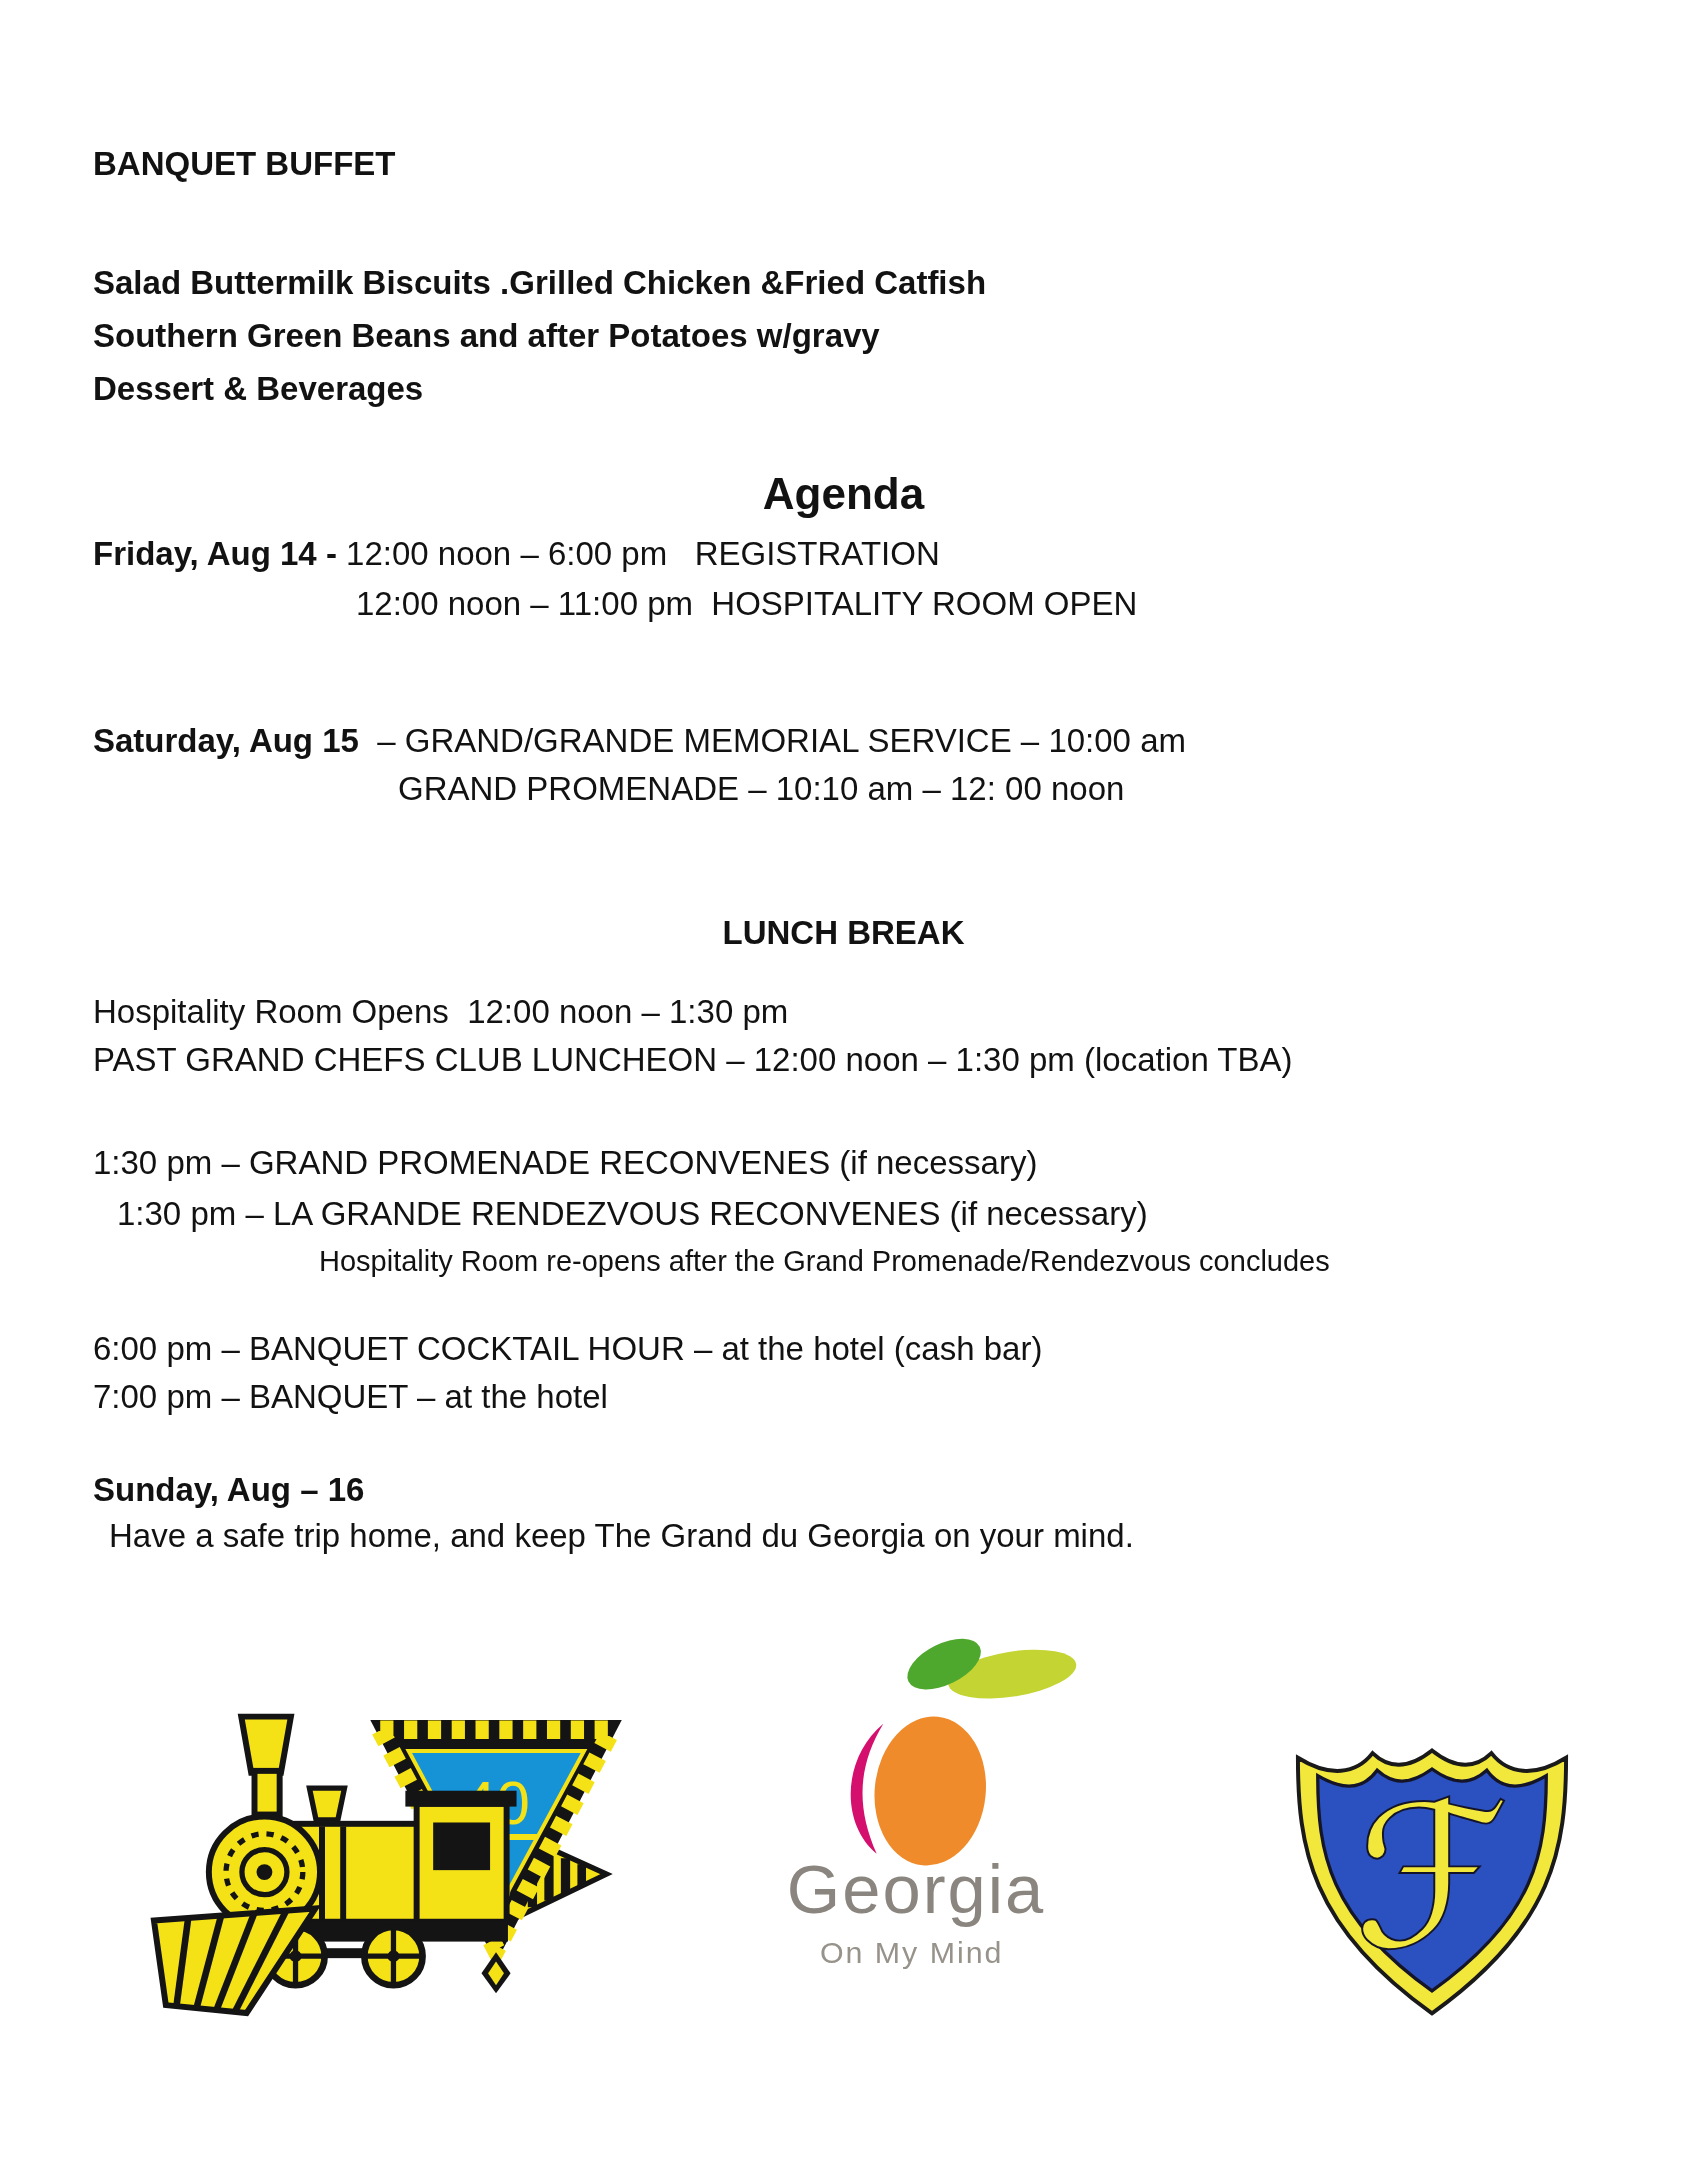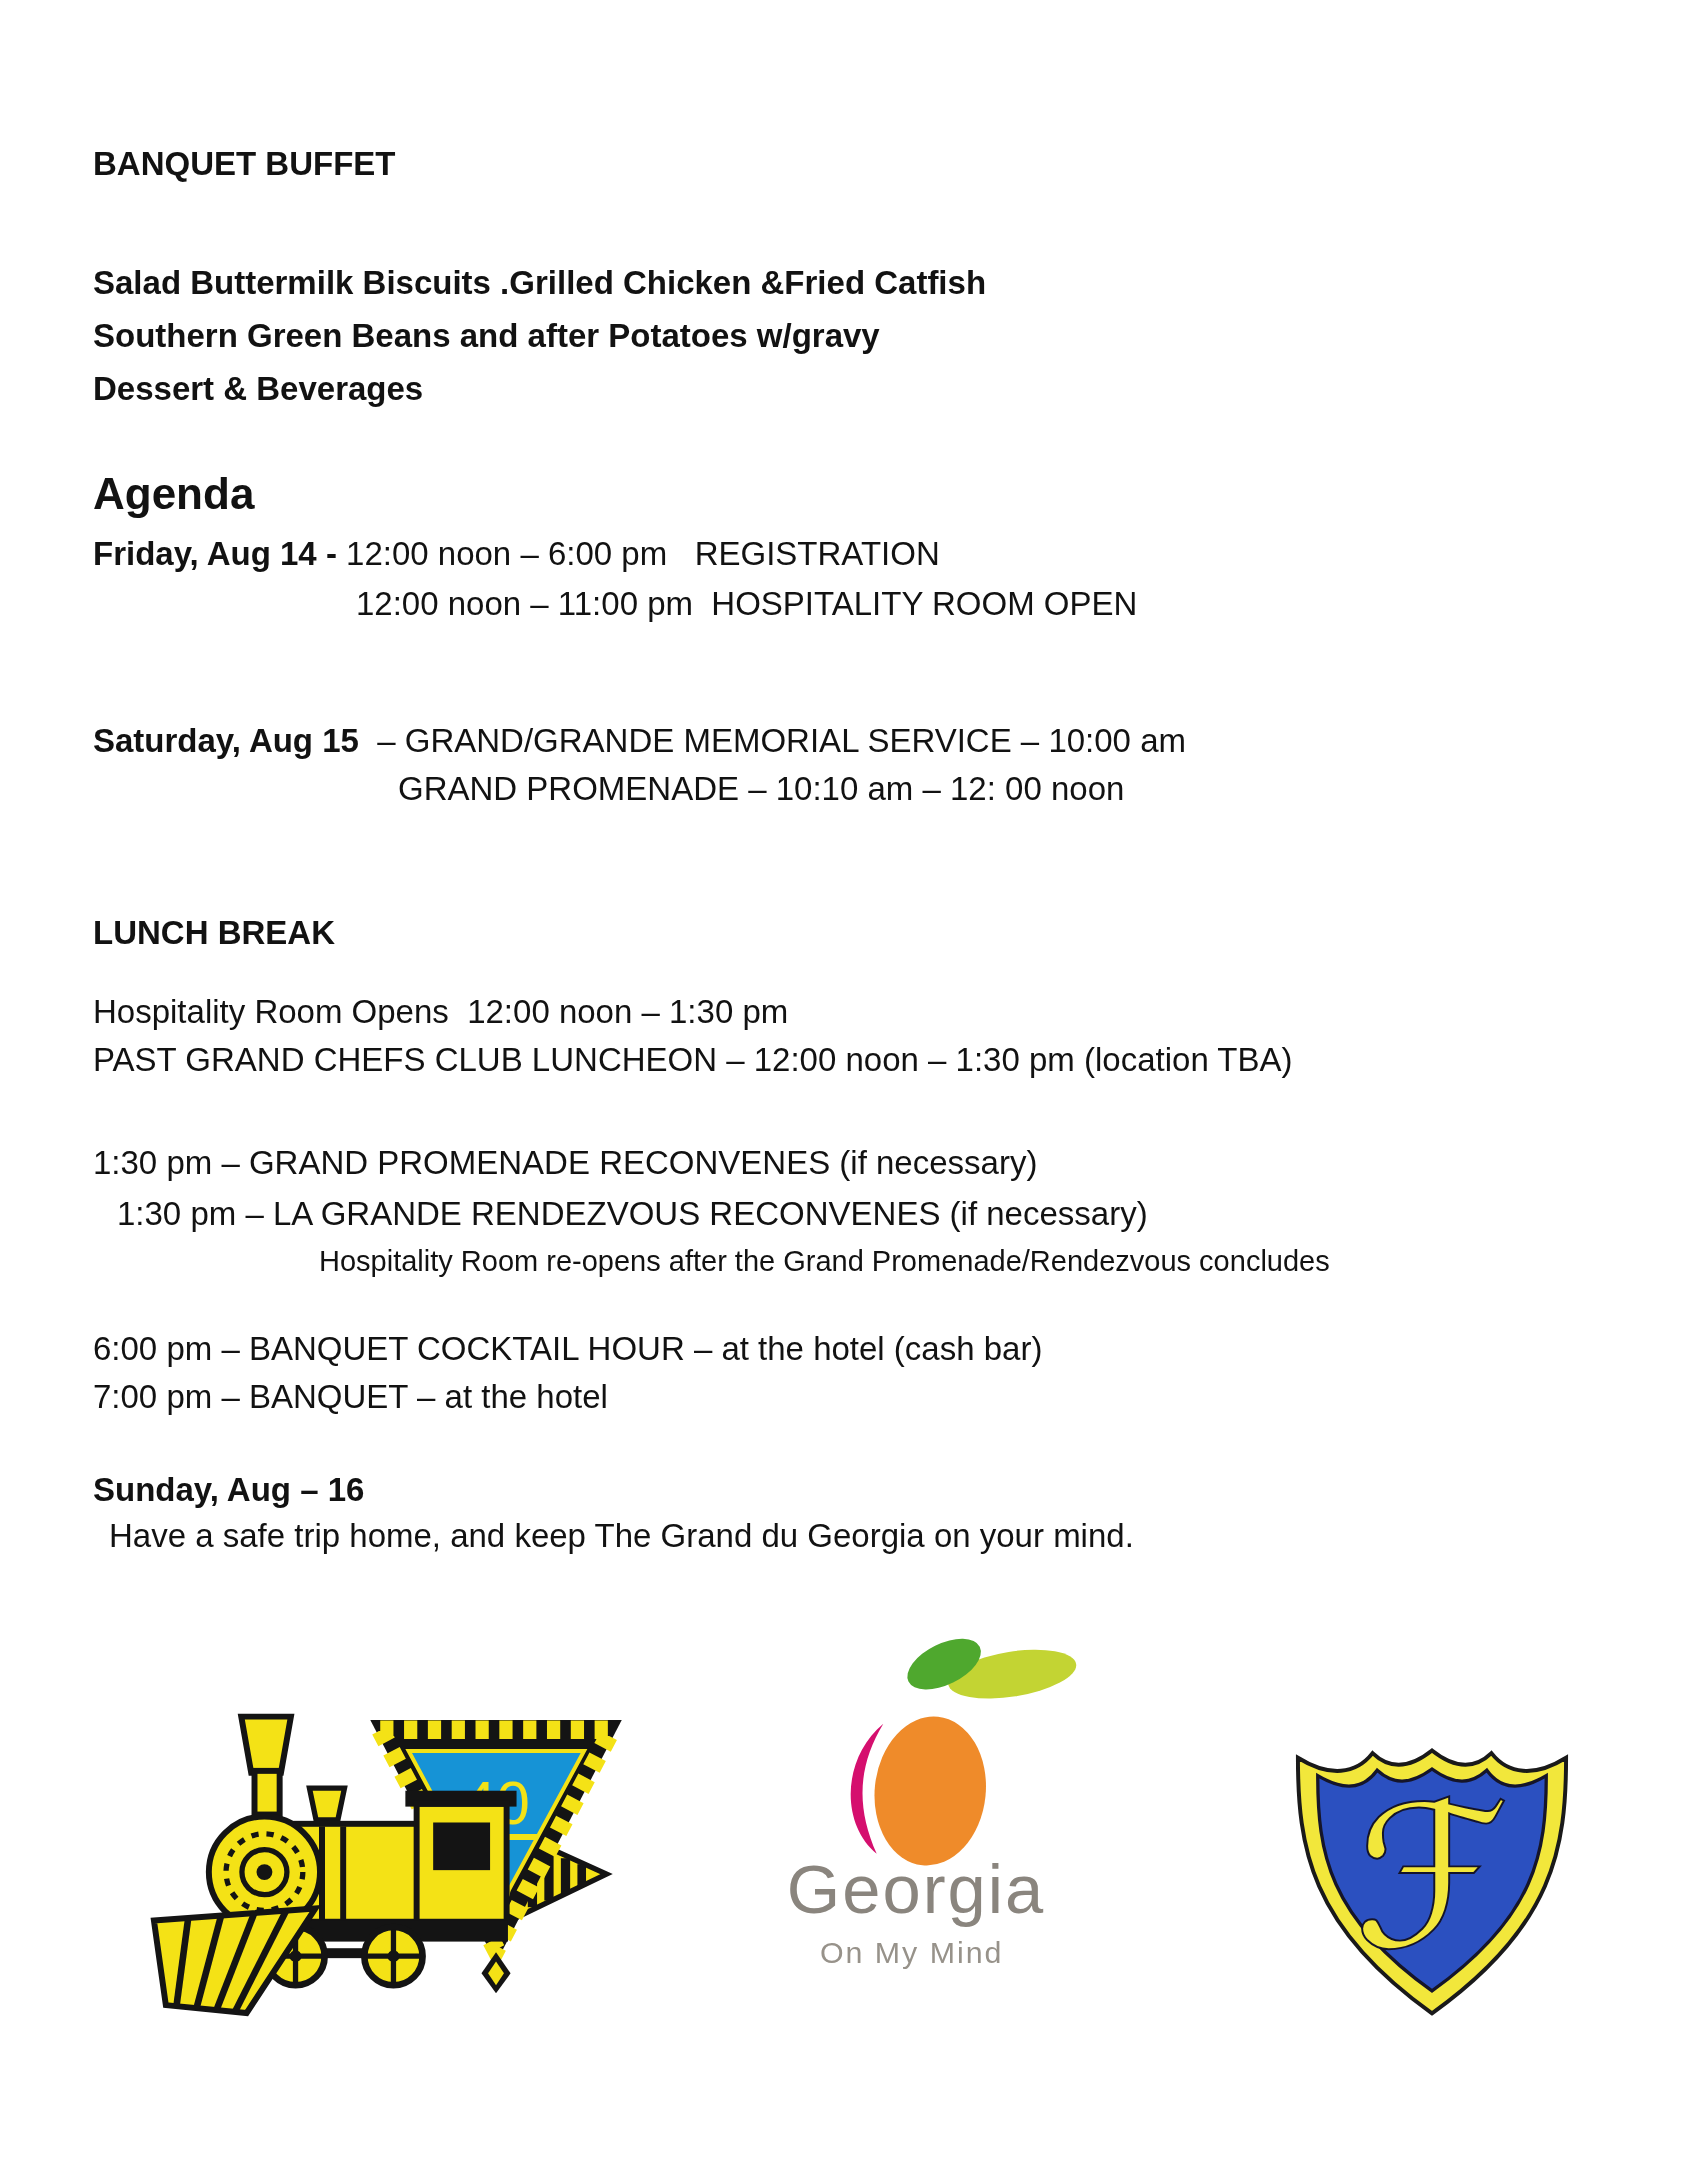--- a/index.html
+++ b/index.html
@@ -21,20 +21,21 @@
     left: 93px;
     font-size: 33px;
     line-height: 41px;
     white-space: pre;
     color: #121212;
   }
   .b { font-weight: bold; }
   .center {
     left: 93px;
     right: 93px;
+    text-align: center;
   }
   .agenda-heading {
     font-size: 44px;
     line-height: 53px;
     font-weight: bold;
   }
   .note {
     font-size: 29px;
   }
   .logo {

